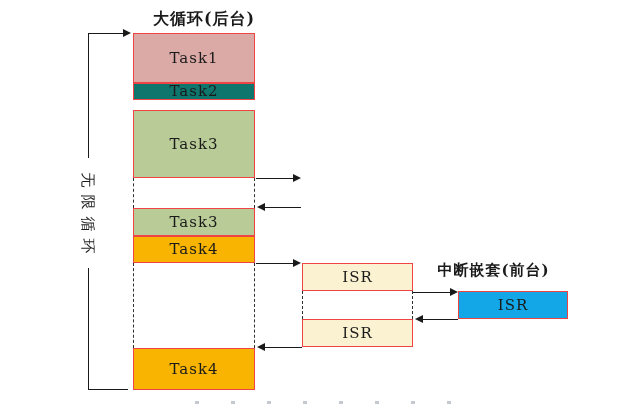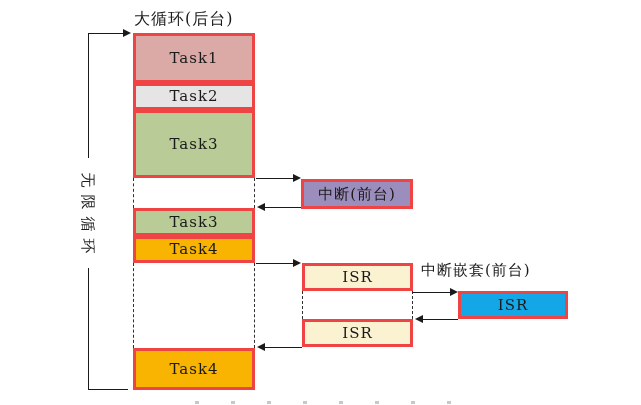--- a/index.html
+++ b/index.html
@@ -3,35 +3,35 @@
 <meta charset="utf-8">
 <style>
   html,body{margin:0;padding:0;background:#fff;}
   #stage{
     position:relative;width:641px;height:405px;background:#ffffff;
     font-family:"DejaVu Serif","Liberation Serif",serif;
     color:#1a1a1a;overflow:hidden;
   }
   .box{
     position:absolute;box-sizing:border-box;
-    border:3px solid #ef4444;
+    border:1px solid #ef4444;
     display:flex;align-items:center;justify-content:center;
     font-size:15px;line-height:1;letter-spacing:1px;
   }
   .gapbox{
     position:absolute;box-sizing:border-box;background:#fff;
     border-left:1px dashed #2f2f2f;border-right:1px dashed #2f2f2f;
   }
   .hline{position:absolute;height:0;border-top:1.4px solid #1a1a1a;}
   .vline{position:absolute;width:0;border-left:1.4px solid #1a1a1a;}
   .ah-r{position:absolute;width:0;height:0;
     border-left:8px solid #1a1a1a;border-top:4px solid transparent;border-bottom:4px solid transparent;}
   .ah-l{position:absolute;width:0;height:0;
     border-right:8px solid #1a1a1a;border-top:4px solid transparent;border-bottom:4px solid transparent;}
-  .caption-label{position:absolute;text-align:left;font-size:16px;letter-spacing:1px;}
+  .caption-label{position:absolute;text-align:center;font-size:16px;letter-spacing:1px;font-weight:bold;}
   #loop-label{
     position:absolute;left:33px;top:203px;width:110px;height:20px;
     transform:rotate(90deg);transform-origin:center;
     background:#fff;display:flex;align-items:center;justify-content:center;
     font-size:15px;letter-spacing:7px;padding:1px 0 1px 7px;box-sizing:border-box;
   }
   #caption-marks{
     position:absolute;left:195px;top:401px;width:280px;height:3px;opacity:.45;
     background:repeating-linear-gradient(90deg,#7a8699 0 4px,transparent 4px 36px);
   }
@@ -44,30 +44,29 @@
   <div class="caption-label" style="left:134px;top:9px;width:140px;">大循环(后台)</div>
 
   <div class="vline" style="left:88px;top:33px;height:357px;"></div>
   <div class="hline" style="left:88px;top:33px;width:36px;"></div>
   <div class="ah-r" style="left:123px;top:29px;"></div>
   <div class="hline" style="left:88px;top:389px;width:40px;"></div>
   <div id="loop-label">无限循环</div>
 
   <div>
     <div class="box" style="left: 133px; top: 33px; width: 122px; height: 50px; background: rgb(220, 170, 166);">Task1</div>
-    <div class="box" style="left: 133px; top: 83px; width: 122px; height: 27px; background: #e5e5e5;">Task2</div>
+    <div class="box" style="left: 133px; top: 83px; width: 122px; height: 17px; background: #0f766e;">Task2</div>
     <div class="box" style="left: 133px; top: 110px; width: 122px; height: 68px; background: rgb(185, 204, 151);">Task3</div>
     <div class="gapbox" style="left:133px;top:178px;width:122px;height:30px;"></div>
     <div class="box" style="left: 133px; top: 208px; width: 122px; height: 28px; background: rgb(185, 204, 151);">Task3</div>
     <div class="box" style="left: 133px; top: 236px; width: 122px; height: 27px; background: rgb(248, 180, 0);">Task4</div>
     <div class="gapbox" style="left:133px;top:263px;width:122px;height:85px;"></div>
     <div class="box" style="left: 133px; top: 348px; width: 122px; height: 42px; background: rgb(248, 180, 0);">Task4</div>
   </div>
 
-  <div class="box" style="left: 301px; top: 179px; width: 112px; height: 30px; background: rgb(156, 142, 188);">中断(前台)</div>
 
   <div class="hline" style="left:256px;top:178px;width:38px;"></div>
   <div class="ah-r" style="left:293px;top:174px;"></div>
   <div class="ah-l" style="left:257px;top:203px;"></div>
   <div class="hline" style="left:264px;top:207px;width:37px;"></div>
 
   <div class="box" style="left: 302px; top: 263px; width: 111px; height: 28px; background: rgb(251, 242, 210);">ISR</div>
   <div class="gapbox" style="left:302px;top:291px;width:111px;height:28px;"></div>
   <div class="box" style="left: 302px; top: 319px; width: 111px; height: 28px; background: rgb(251, 242, 210);">ISR</div>
 

